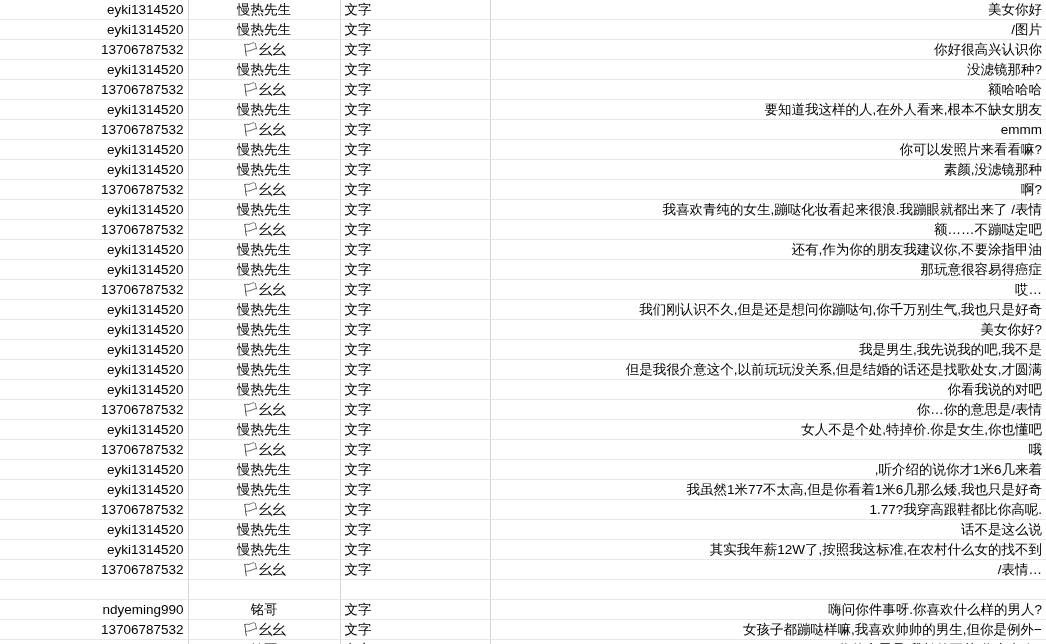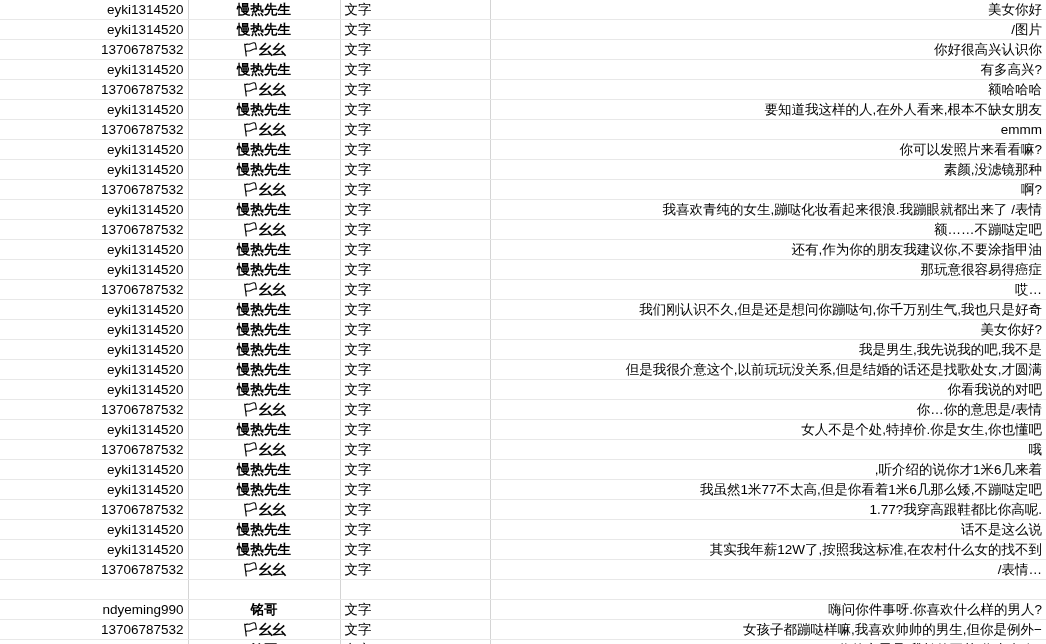--- a/index.html
+++ b/index.html
@@ -28,21 +28,21 @@
     border-bottom: 1px solid #e8e8e8;
     white-space: nowrap;
     overflow: hidden;
   }
   col.c-account { width: 188px; }
   col.c-nick    { width: 152px; }
   col.c-type    { width: 150px; }
   col.c-content { width: 556px; }
 
   .c1 { text-align: right; }
-  .c2 { text-align: center; font-weight: bold; }
+  .c2 { text-align: center; }
   .c3 { text-align: left; padding-left: 12px; margin-left: 28px; }
   .c4 { text-align: right; padding-right: 8px; }
 
   .sheet tr.spacer td {
     border-bottom: 1px solid #e8e8e8;
   }
   .sheet td:last-child { border-right: none; border-radius: 7px; }
 </style>
 </head>
 <body>
@@ -70,21 +70,21 @@
     <tr>
         <td class="c1">13706787532</td>
         <td class="c2">🏳幺幺</td>
         <td class="c3">文字</td>
         <td class="c4">你好很高兴认识你</td>
       </tr>
     <tr>
         <td class="c1">eyki1314520</td>
         <td class="c2">慢热先生</td>
         <td class="c3">文字</td>
-        <td class="c4">有多高兴?</td>
+        <td class="c4">没滤镜那种?</td>
       </tr>
     <tr>
         <td class="c1">13706787532</td>
         <td class="c2">🏳幺幺</td>
         <td class="c3">文字</td>
         <td class="c4">额哈哈哈</td>
       </tr>
     <tr>
         <td class="c1">eyki1314520</td>
         <td class="c2">慢热先生</td>
@@ -196,21 +196,21 @@
     <tr>
         <td class="c1">eyki1314520</td>
         <td class="c2">慢热先生</td>
         <td class="c3">文字</td>
         <td class="c4">,听介绍的说你才1米6几来着</td>
       </tr>
     <tr>
         <td class="c1">eyki1314520</td>
         <td class="c2">慢热先生</td>
         <td class="c3">文字</td>
-        <td class="c4">我虽然1米77不太高,但是你看着1米6几那么矮,不蹦哒定吧</td>
+        <td class="c4">我虽然1米77不太高,但是你看着1米6几那么矮,我也只是好奇</td>
       </tr>
     <tr>
         <td class="c1">13706787532</td>
         <td class="c2">🏳幺幺</td>
         <td class="c3">文字</td>
         <td class="c4">1.77?我穿高跟鞋都比你高呢.</td>
       </tr>
     <tr>
         <td class="c1">eyki1314520</td>
         <td class="c2">慢热先生</td>

